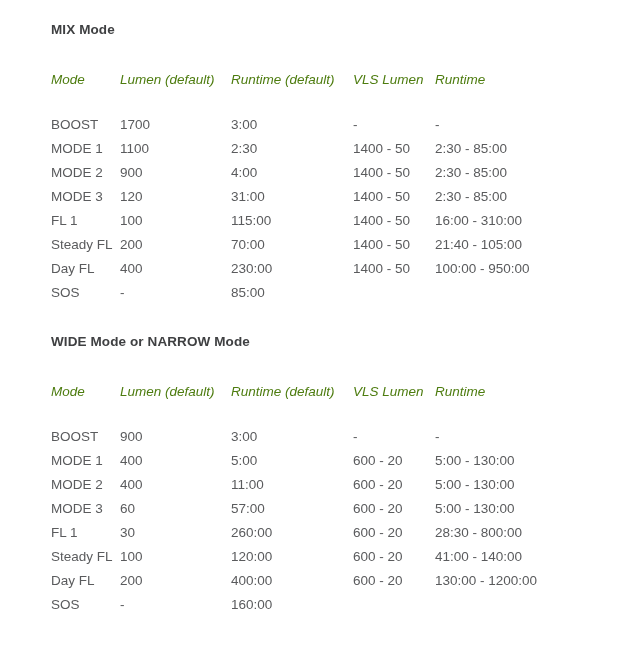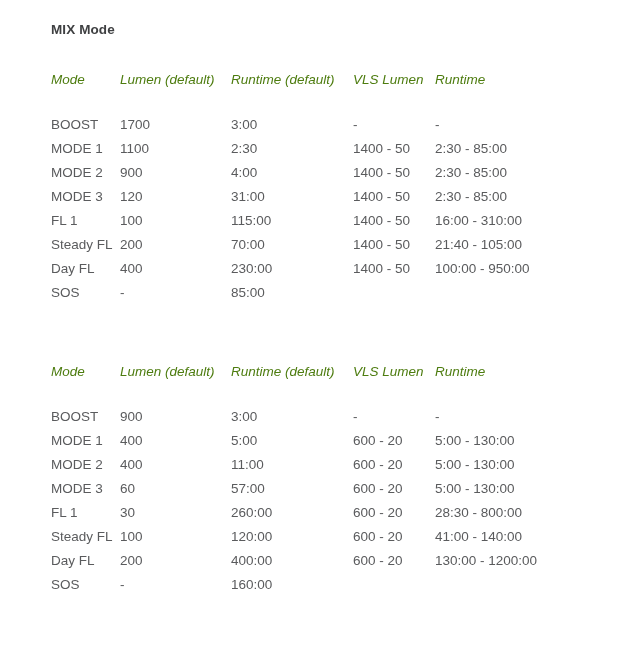--- a/index.html
+++ b/index.html
@@ -186,20 +186,21 @@
             <td class="dash">-</td>
             <td class="runtime-cell">85:00</td>
             <td></td>
             <td class="runtime-cell"></td>
           </tr>
         </tbody>
     </table>
   </div>
 
   <div class="section" id="section-wide">
+    <div class="section-title">WIDE Mode or NARROW Mode</div>
 
     <table class="mode-table">
       <colgroup>
         <col class="c-pad">
           <col class="c-mode">
           <col class="c-lumen">
         <col class="c-rt">
           <col class="c-vls">
           <col class="c-vrt">
       </colgroup>

